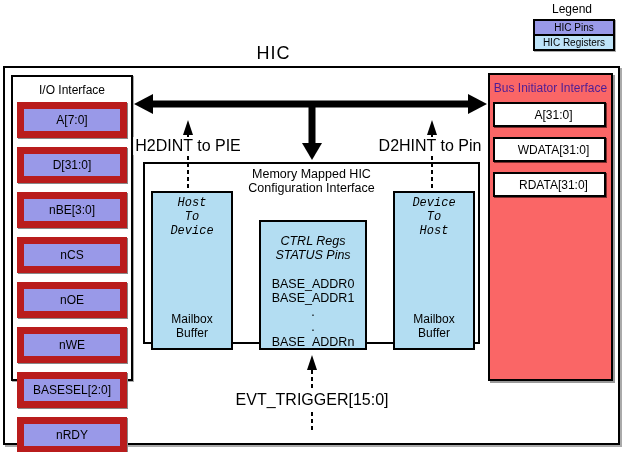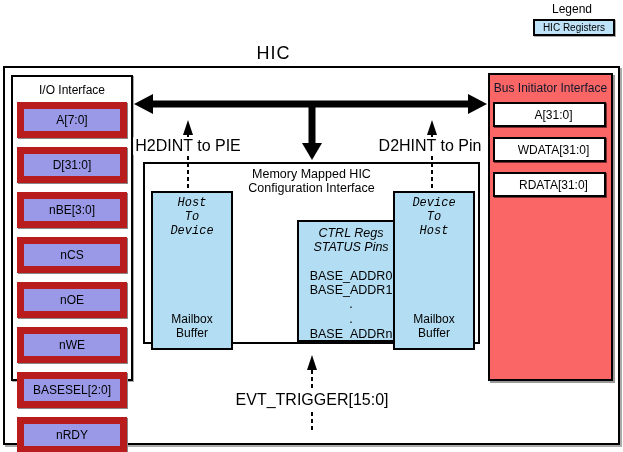--- a/index.html
+++ b/index.html
@@ -16,48 +16,49 @@
   
   .outer-box{left:3px;top:66px;width:613px;height:375px;border:2px solid #000;box-shadow:2px 2px 0 #aaa;background:#fff;}
   
   .io-box{left:11px;top:75px;width:118px;height:302px;border:2px solid #000;box-shadow:1px 1px 0 #aaa;background:#fff;}
   .io-title{width:100%;text-align:center;font-size:12px;margin-top:6px;}
   .pin-list{position:absolute;left:4px;top:25px;width:110px;display:flex;flex-direction:column;gap:9px;}
   .pin{height:22px;border:7px solid #b91c1c;background:#9999E8;box-shadow:1px 1px 0 #888;
        display:flex;align-items:center;justify-content:center;font-size:12px;}
   
   .bus-box{left:488px;top:73px;width:121px;height:304px;border:2px solid #000;box-shadow:2px 2px 0 #999;background:#FA6666;}
-  .bus-title{width:100%;text-align:center;font-size:12px;margin-top:6px;color:#0f172a;}
+  .bus-title{width:100%;text-align:center;font-size:12px;margin-top:6px;color:#4c1d95;}
   .reg-list{position:absolute;left:3px;top:27px;width:113px;display:flex;flex-direction:column;gap:10px;}
   .reg{height:21px;border:2px solid #000;background:#fff;box-shadow:1px 1px 0 #7a2a2a;
        display:flex;align-items:center;justify-content:center;font-size:12px;padding-left:8px;}
   
   .mm-box{left:143px;top:162px;width:333px;height:178px;border:2px solid #000;background:#fff;}
   .mm-title{width:100%;text-align:center;font-size:12.5px;line-height:14px;margin-top:3px;}
   .blue{background:#B3DDF2;border:2px solid #000;position:absolute;display:flex;flex-direction:column;
         font-size:12px;line-height:14px;text-align:center;}
   .mbx{left:6px;top:27px;width:78px;height:144px;justify-content:space-between;padding:3px 0 8px 0;}
   .mbx.right{left:248px;}
   .role{font-style:italic;font-family:Liberation Mono, monospace;}
-  .ctrl{left:114px;top:56px;width:104px;height:114px;padding-top:4px;font-size:12.5px;margin-left:38px;}
+  .ctrl{left:114px;top:56px;width:104px;height:114px;padding-top:12px;font-size:12.5px;}
   .ctrl .ital{font-style:italic;}
   .ctrl .entries{margin-top:15px;}
   .ctrl .dot{line-height:15px;}
   
   .sig{font-size:16px;background:#fff;padding:0 2px;white-space:nowrap;transform:translateX(-50%);}
   .sig.h2d{left:188px;top:137px;}
   .sig.d2h{left:430px;top:137px;}
   .sig.evt{left:312px;top:391px;}
   svg.arrows{position:absolute;left:0;top:0;pointer-events:none;}
 </style>
 </head>
 <body>
 
 <div class="abs legend-title">Legend</div>
 <div class="abs legend-box">
+  <div class="legend-row pins">HIC Pins</div>
   <div class="legend-row regs">HIC Registers</div>
 </div>
 
 <div class="abs hic-title">HIC</div>
 
 <div class="abs outer-box"></div>
 
 <div class="abs io-box">
   <div class="io-title">I/O Interface</div>
   <div class="pin-list">

